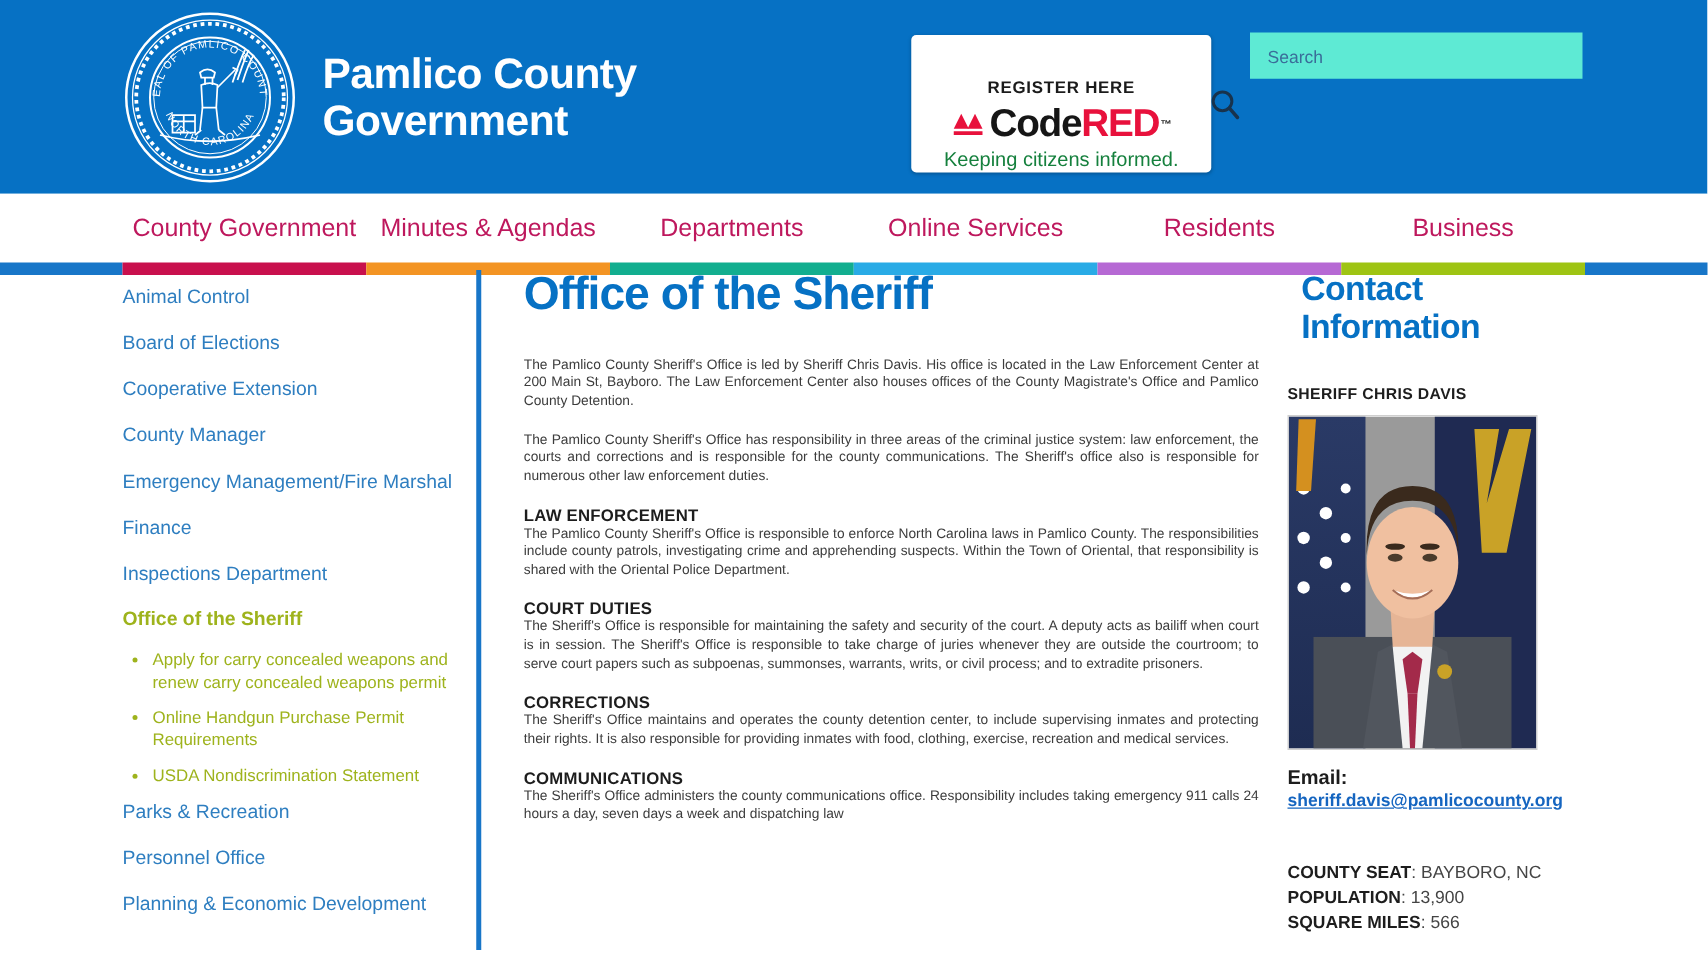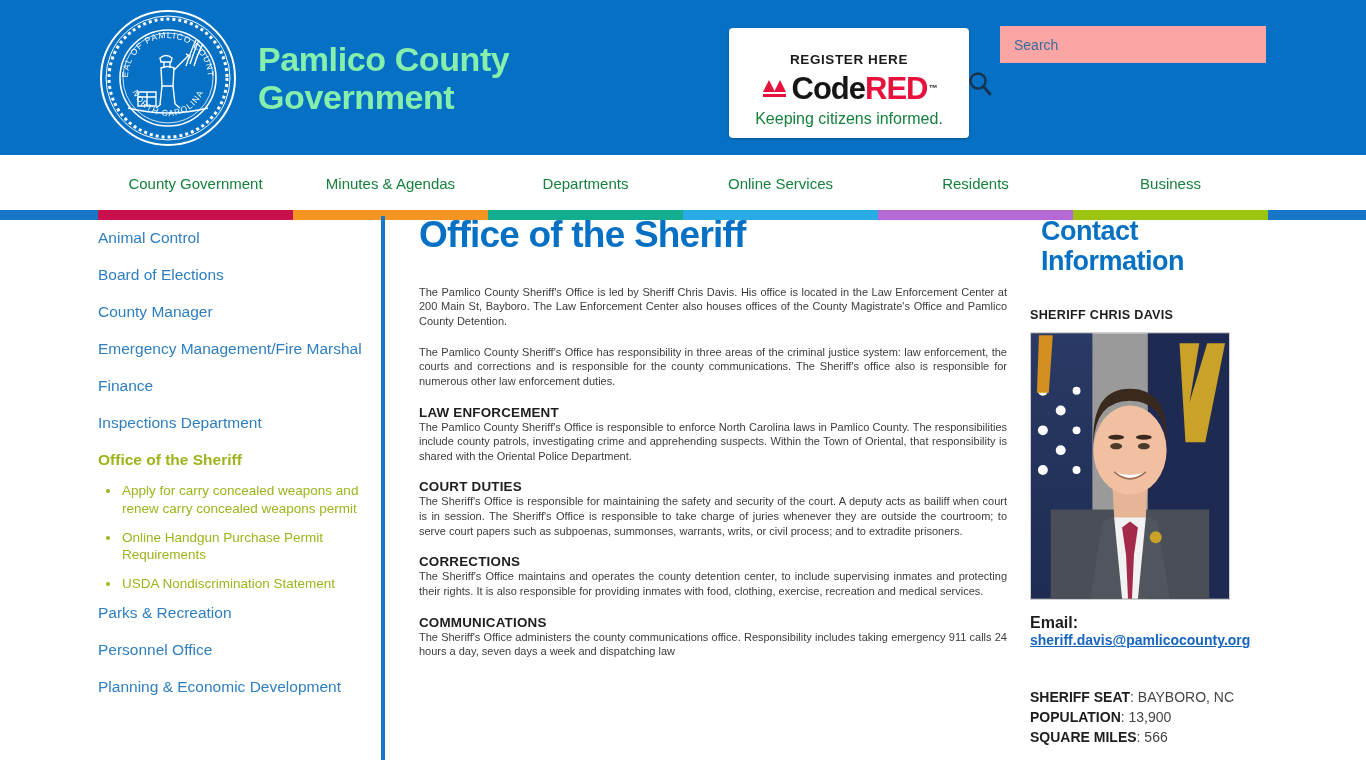--- a/index.html
+++ b/index.html
@@ -24,39 +24,39 @@
     left: 98px; top: 8px;
     display: flex;
     align-items: center;
     gap: 20px;
   }
   .seal {
     width: 140px; height: 140px;
     flex: 0 0 140px;
   }
   .brand-name {
-    color: #86efac;
+    color: #ffffff;
     font-size: 34px;
     font-weight: bold;
     line-height: 1.12;
     letter-spacing: -0.4px;
     white-space: pre-line;
   }
 
   .codered-card {
     position: absolute;
     left: 729px; top: 28px;
     width: 240px; height: 110px;
     background: #ffffff;
     border-radius: 4px;
     box-shadow: 0 1px 3px rgba(0,0,0,.25);
     display: flex;
     flex-direction: column;
     align-items: center;
-    justify-content: center;
+    justify-content: flex-end;
     padding-top: 13px;
   }
   .codered-register {
     font-size: 13.5px;
     font-weight: bold;
     letter-spacing: .6px;
     color: #1b1b1b;
   }
   .codered-logo-row {
     display: flex;
@@ -88,21 +88,21 @@
   .codered-tag {
     font-size: 16px;
     color: #15803d;
     margin-top: 6px;
   }
 
   .search-input {
     position: absolute;
     left: 1000px; top: 26px;
     width: 266px; height: 37px;
-    background: #fca5a5;
+    background: #5eead4;
     border: none;
     outline: none;
     padding: 0 14px;
     font-size: 14px;
     color: #1f4f77;
     font-family: "Liberation Sans", sans-serif;
   }
   .search-input::placeholder { color: #3a6d99; opacity: 1; }
   .search-icon-btn {
     position: absolute;
@@ -123,22 +123,22 @@
     position: absolute;
     left: 98px; top: 0;
     width: 1170px; height: 57px;
     display: flex;
   }
   .nav-item {
     flex: 1 1 0;
     display: flex;
     align-items: center;
     justify-content: center;
-    font-size: 15px;
-    color: #15803d;
+    font-size: 20px;
+    color: #be185d;
     cursor: pointer;
     text-decoration: none;
     text-align: center;
   }
   .nav-underline {
     position: absolute;
     left: 0; top: 210px;
     width: 1366px; height: 10px;
     display: flex;
   }
@@ -358,20 +358,21 @@
     <div class="seg" style="background: rgb(182, 105, 212);"></div>
     <div class="seg" style="background: rgb(158, 196, 19);"></div>
     <div class="edge-right" style="background: rgb(24, 118, 200);"></div>
   </div>
 
 <div class="page">
 
   <div class="sidebar-left" id="sidebar-left">
       <a class="side-link">Animal Control</a>
       <a class="side-link">Board of Elections</a>
+      <a class="side-link">Cooperative Extension</a>
       <a class="side-link">County Manager</a>
       <a class="side-link">Emergency Management/Fire Marshal</a>
       <a class="side-link">Finance</a>
       <a class="side-link">Inspections Department</a>
       <a class="side-link active">Office of the Sheriff</a>
       <ul class="sub-list">
         <li>Apply for carry concealed weapons and renew carry concealed weapons permit</li>
         <li>Online Handgun Purchase Permit Requirements</li>
         <li>USDA Nondiscrimination Statement</li>
       </ul>
@@ -439,18 +440,18 @@
       <ellipse cx="114" cy="105" rx="8" ry="2.6" fill="#3a2a1d"></ellipse>
       <path d="M84 140 q16 12 32 0 q-16 6 -32 0 Z" fill="#ffffff"></path>
       <path d="M84 140 q16 14 32 0" fill="none" stroke="#a56e58" stroke-width="1.6"></path>
       <circle cx="126" cy="206" r="6" fill="#c9a227"></circle>
     </svg>
 
     <div class="email-label">Email:</div>
     <a class="email-link">sheriff.davis@pamlicocounty.org</a>
 
     <div class="facts" id="facts">
-        <div class="fact-line"><b>SHERIFF SEAT</b><span>: BAYBORO, NC</span></div>
+        <div class="fact-line"><b>COUNTY SEAT</b><span>: BAYBORO, NC</span></div>
         <div class="fact-line"><b>POPULATION</b><span>: 13,900</span></div>
         <div class="fact-line"><b>SQUARE MILES</b><span>: 566</span></div>
       </div>
   </div>
 </div>
 
 </body></html>

